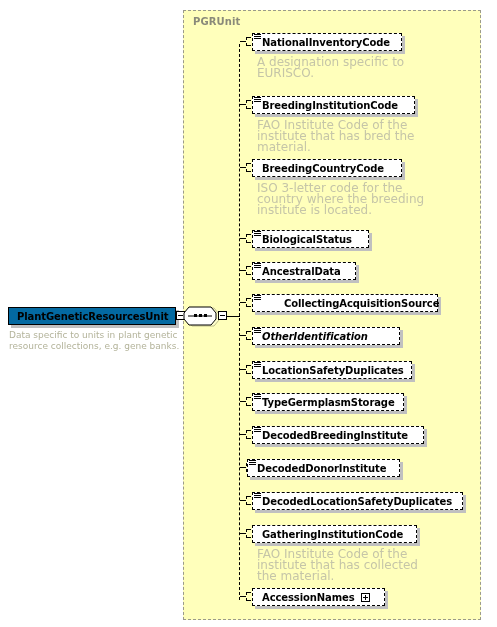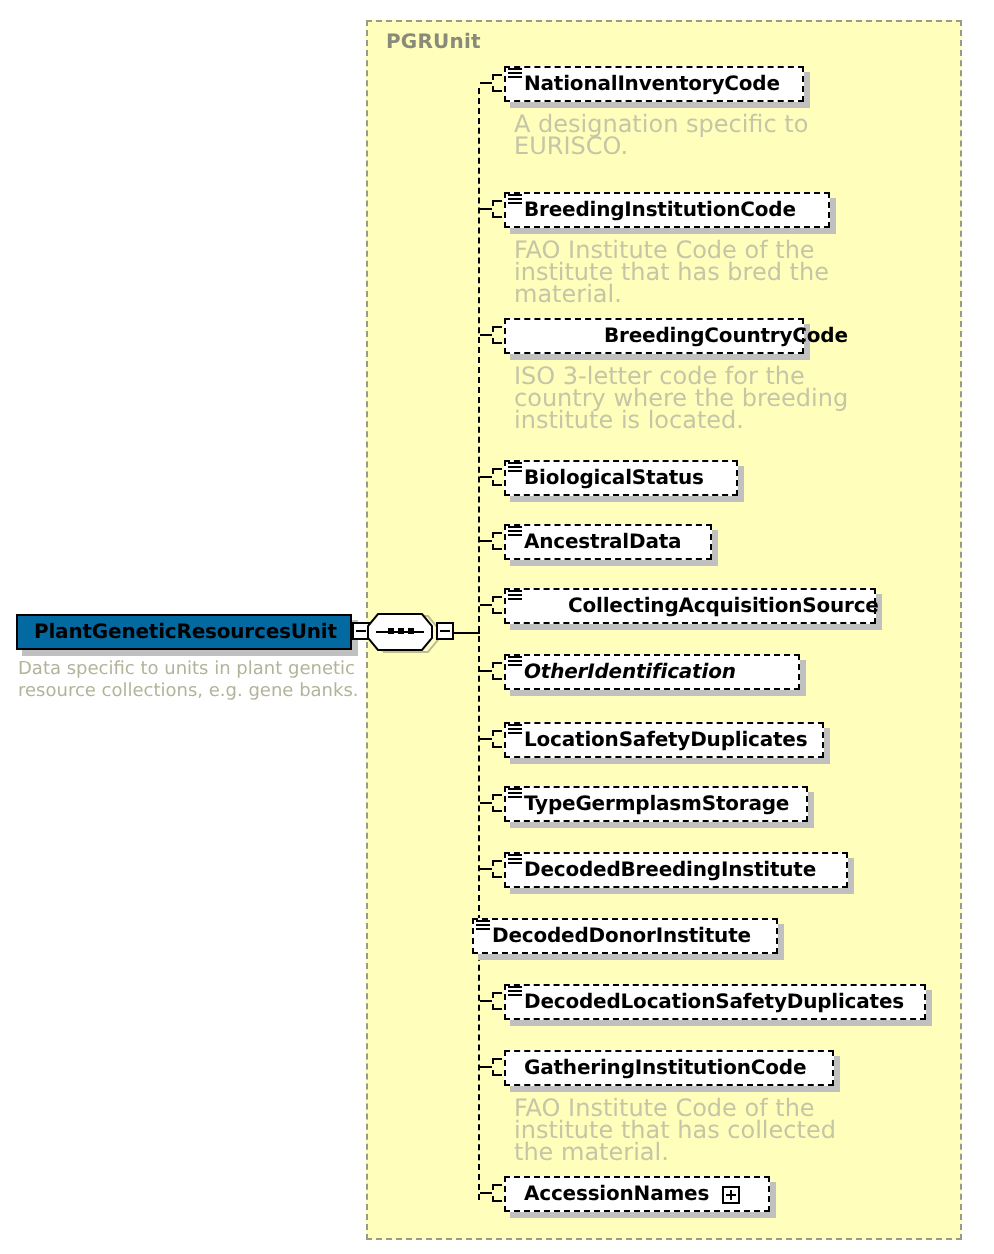--- a/index.html
+++ b/index.html
@@ -172,21 +172,21 @@
         <span class="type-icon">
           <i></i>
           <i></i>
           <i></i>
         </span>
         <span class="lbl">BreedingInstitutionCode</span>
       </div>
       <div class="anno" style="left: 257px; top: 120px;">FAO Institute Code of the institute that has bred the material.</div>
       <div class="stub" style="left: 240px; top: 167px; width: 6px;"></div>
       <div class="bracket" style="left: 246px; top: 163px;"></div>
-      <div class="el no-icon" style="left: 252px; top: 159px; width: 150px; padding-left: 40px;">
+      <div class="el no-icon" style="left: 252px; top: 159px; width: 150px;">
         <span class="lbl">BreedingCountryCode</span>
       </div>
       <div class="anno" style="left: 257px; top: 183px;">ISO 3-letter code for the country where the breeding institute is located.</div>
       <div class="stub" style="left: 240px; top: 238px; width: 6px;"></div>
       <div class="bracket" style="left: 246px; top: 234px;"></div>
       <div class="el has-icon" style="left: 252px; top: 230px; width: 117px;">
         <span class="type-icon">
           <i></i>
           <i></i>
           <i></i>
@@ -248,21 +248,21 @@
       <div class="el has-icon" style="left: 252px; top: 426px; width: 172px;">
         <span class="type-icon">
           <i></i>
           <i></i>
           <i></i>
         </span>
         <span class="lbl">DecodedBreedingInstitute</span>
       </div>
       <div class="stub" style="left: 240px; top: 467px; width: 6px;"></div>
       <div class="bracket" style="left: 246px; top: 463px;"></div>
-      <div class="el has-icon" style="left: 236px; top: 459px; width: 153px;">
+      <div class="el has-icon" style="left: 247px; top: 459px; width: 153px;">
         <span class="type-icon">
           <i></i>
           <i></i>
           <i></i>
         </span>
         <span class="lbl">DecodedDonorInstitute</span>
       </div>
       <div class="stub" style="left: 240px; top: 500px; width: 6px;"></div>
       <div class="bracket" style="left: 246px; top: 496px;"></div>
       <div class="el has-icon" style="left: 252px; top: 492px; width: 211px;">

